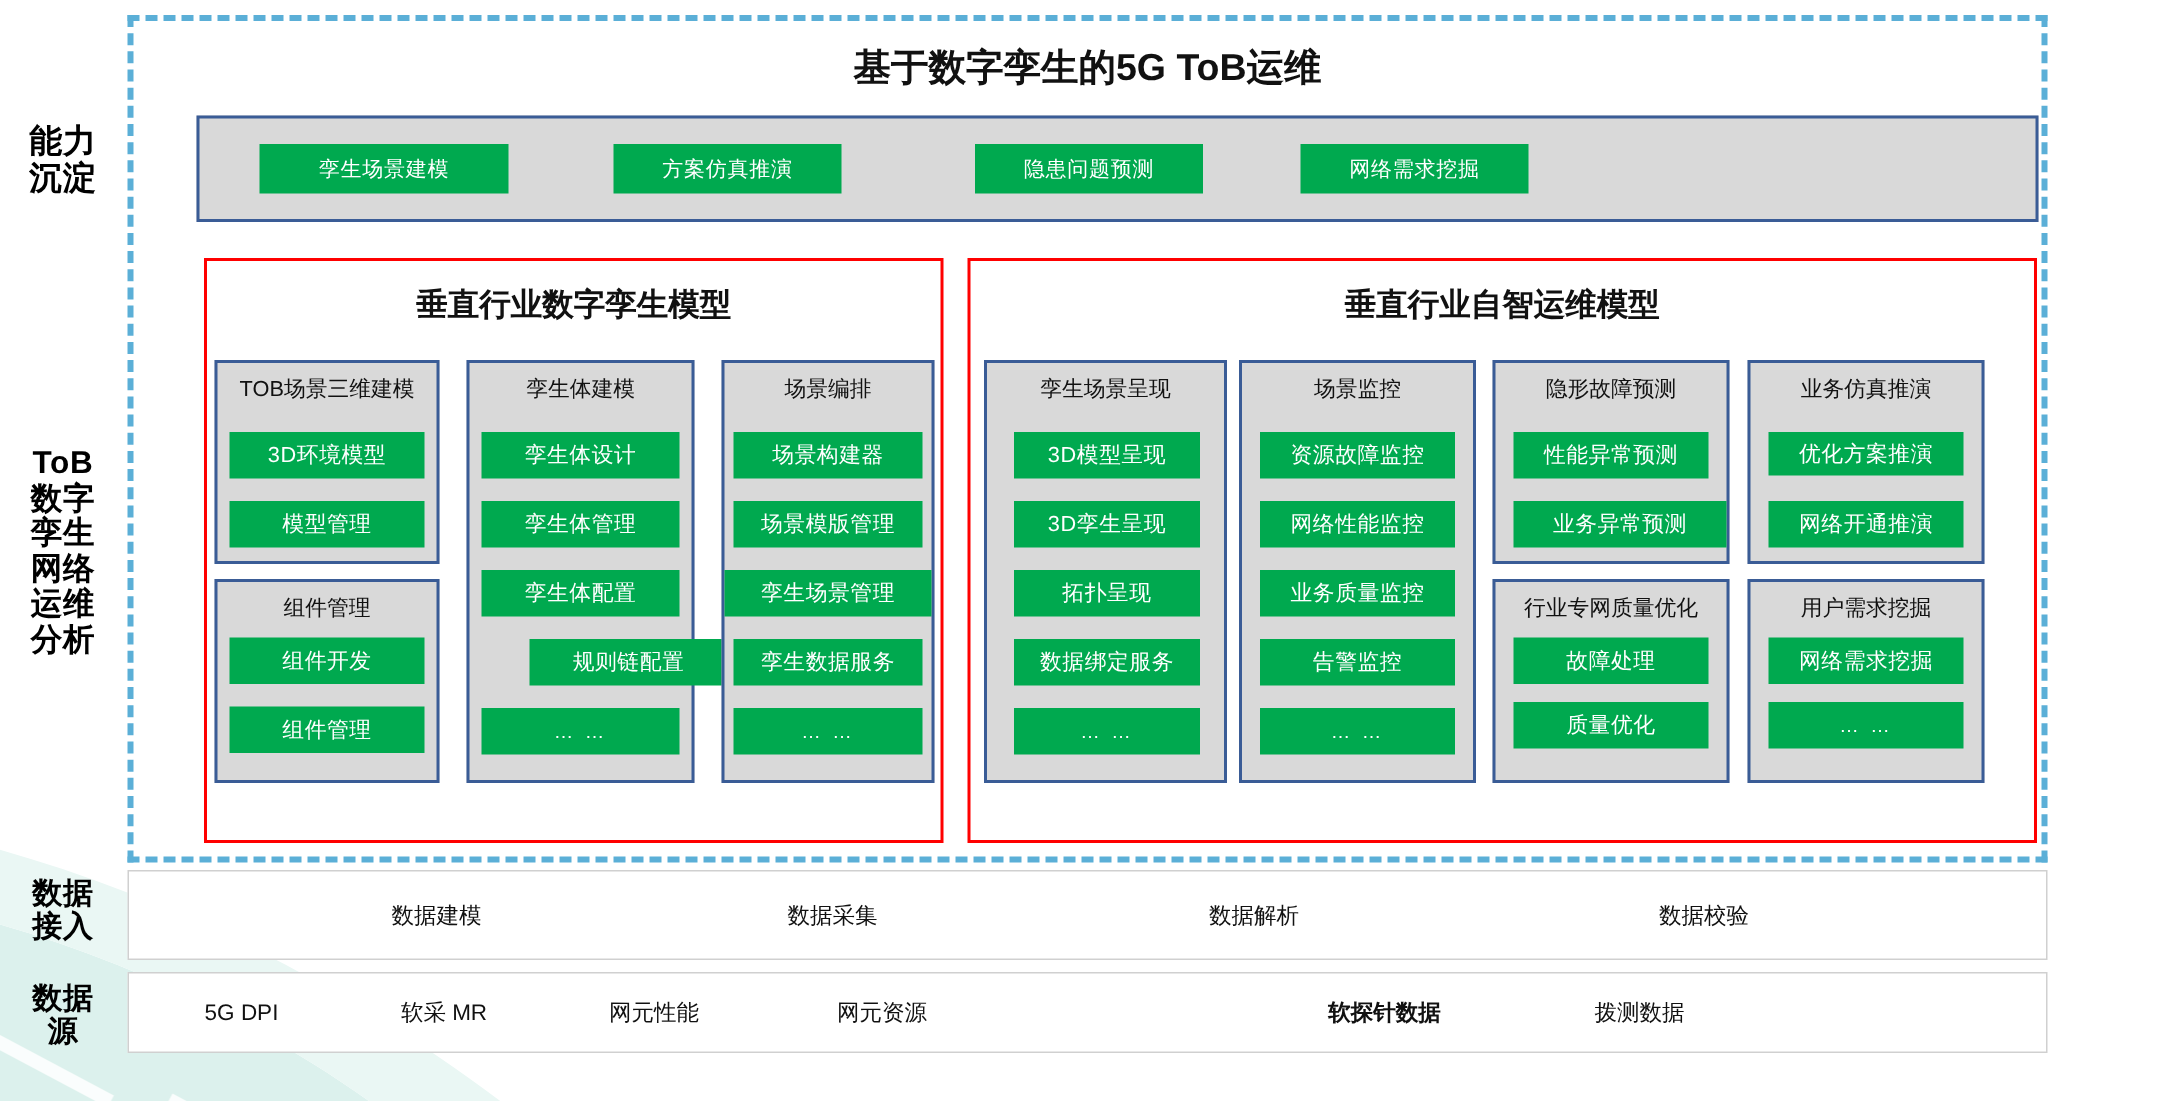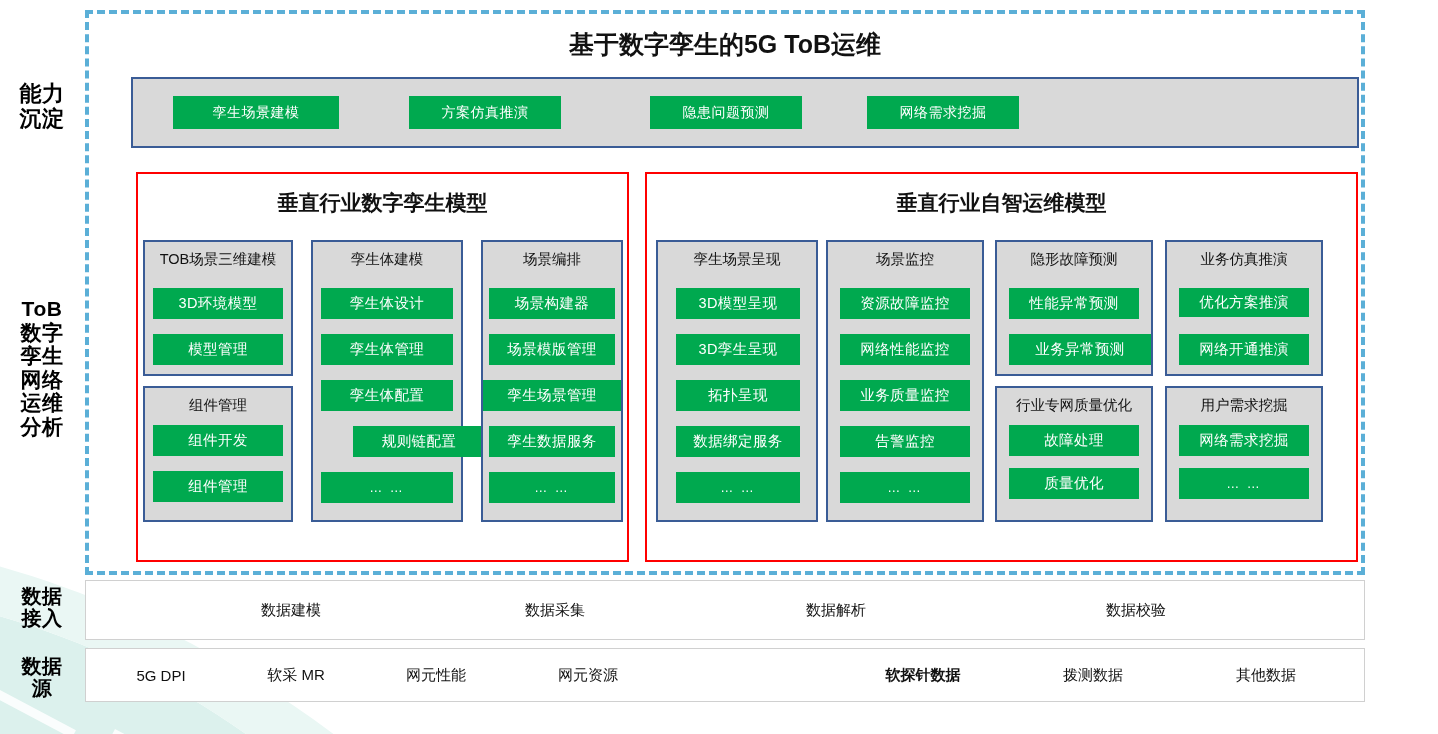--- a/index.html
+++ b/index.html
@@ -200,16 +200,15 @@
     <div class="band-cell" style="left:955px;width:190px;">数据校验</div>
   </div>
 
   <div class="band" id="band-source">
     <div class="band-cell" style="left:10px;width:130px;">5G DPI</div>
     <div class="band-cell" style="left:140px;width:140px;">软采 MR</div>
     <div class="band-cell" style="left:280px;width:140px;">网元性能</div>
     <div class="band-cell" style="left:432px;width:140px;">网元资源</div>
     <div class="band-cell" style="left:762px;width:150px;font-weight:bold;">软探针数据</div>
     <div class="band-cell" style="left:937px;width:140px;font-family:Liberation Serif, serif;">拨测数据</div>
-    <div class="band-cell" style="left:1110px;width:140px;">其他数据</div>
   </div>
 
 </div>
 
 </body></html>

